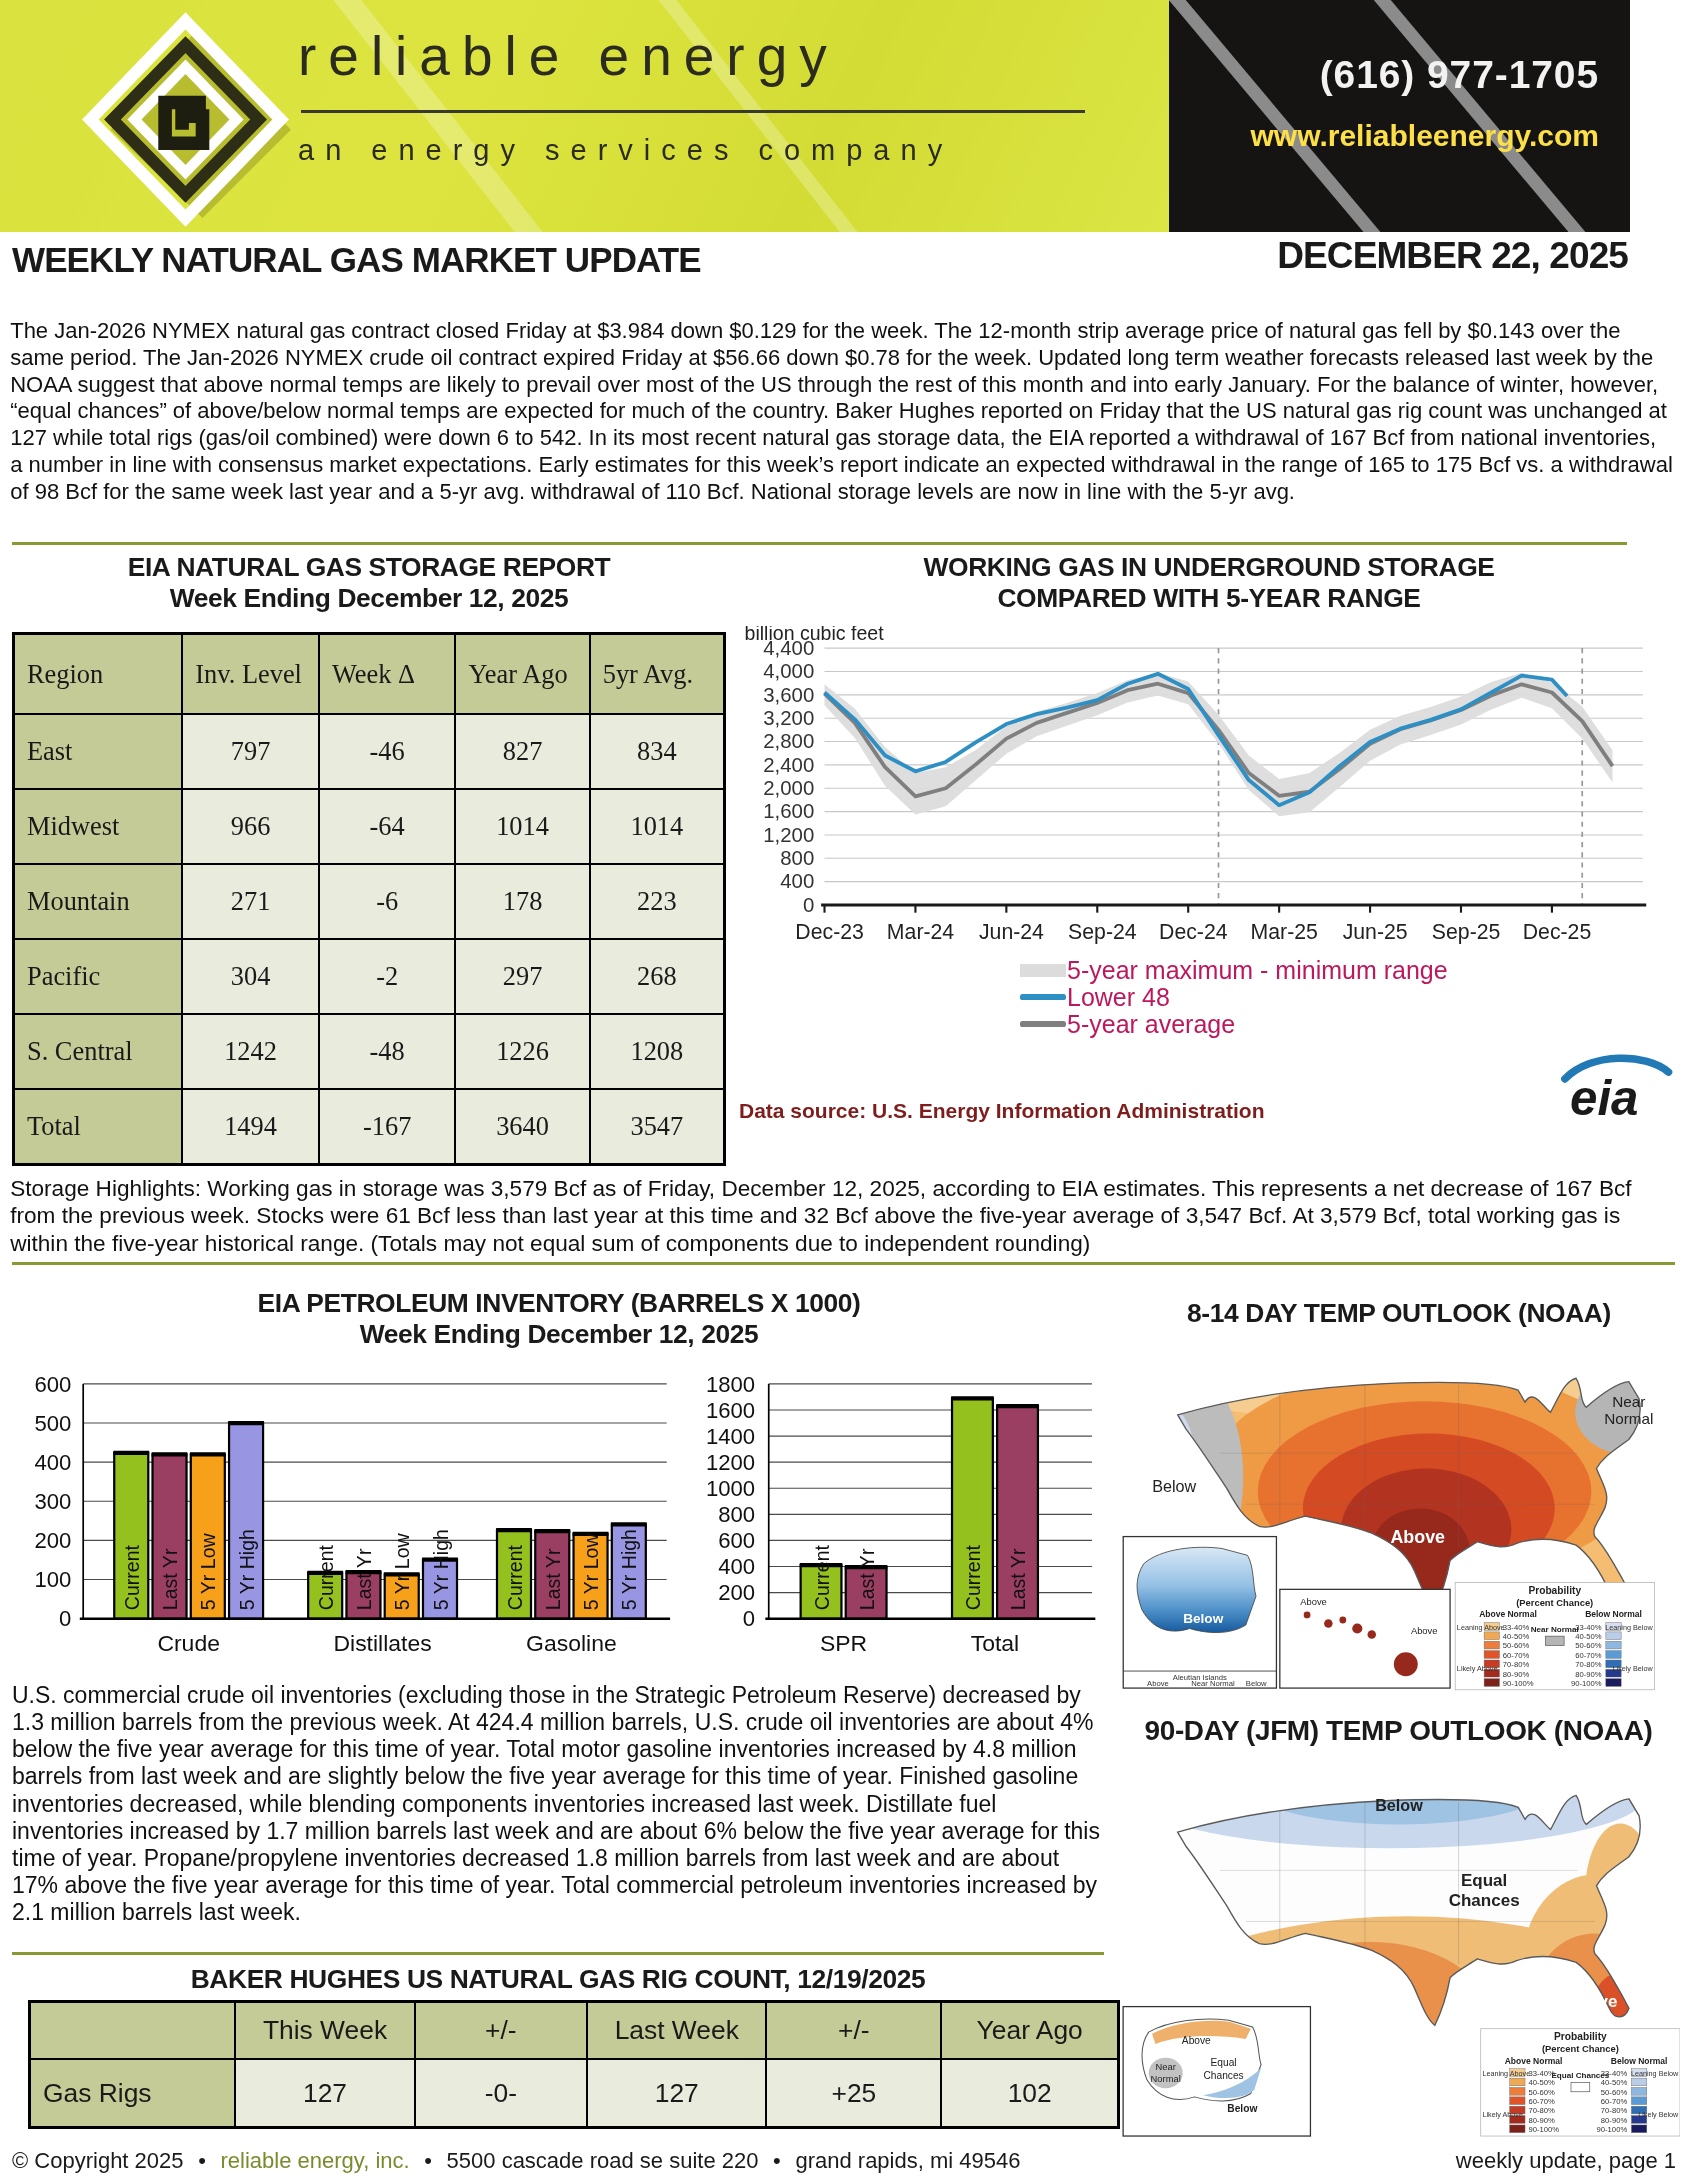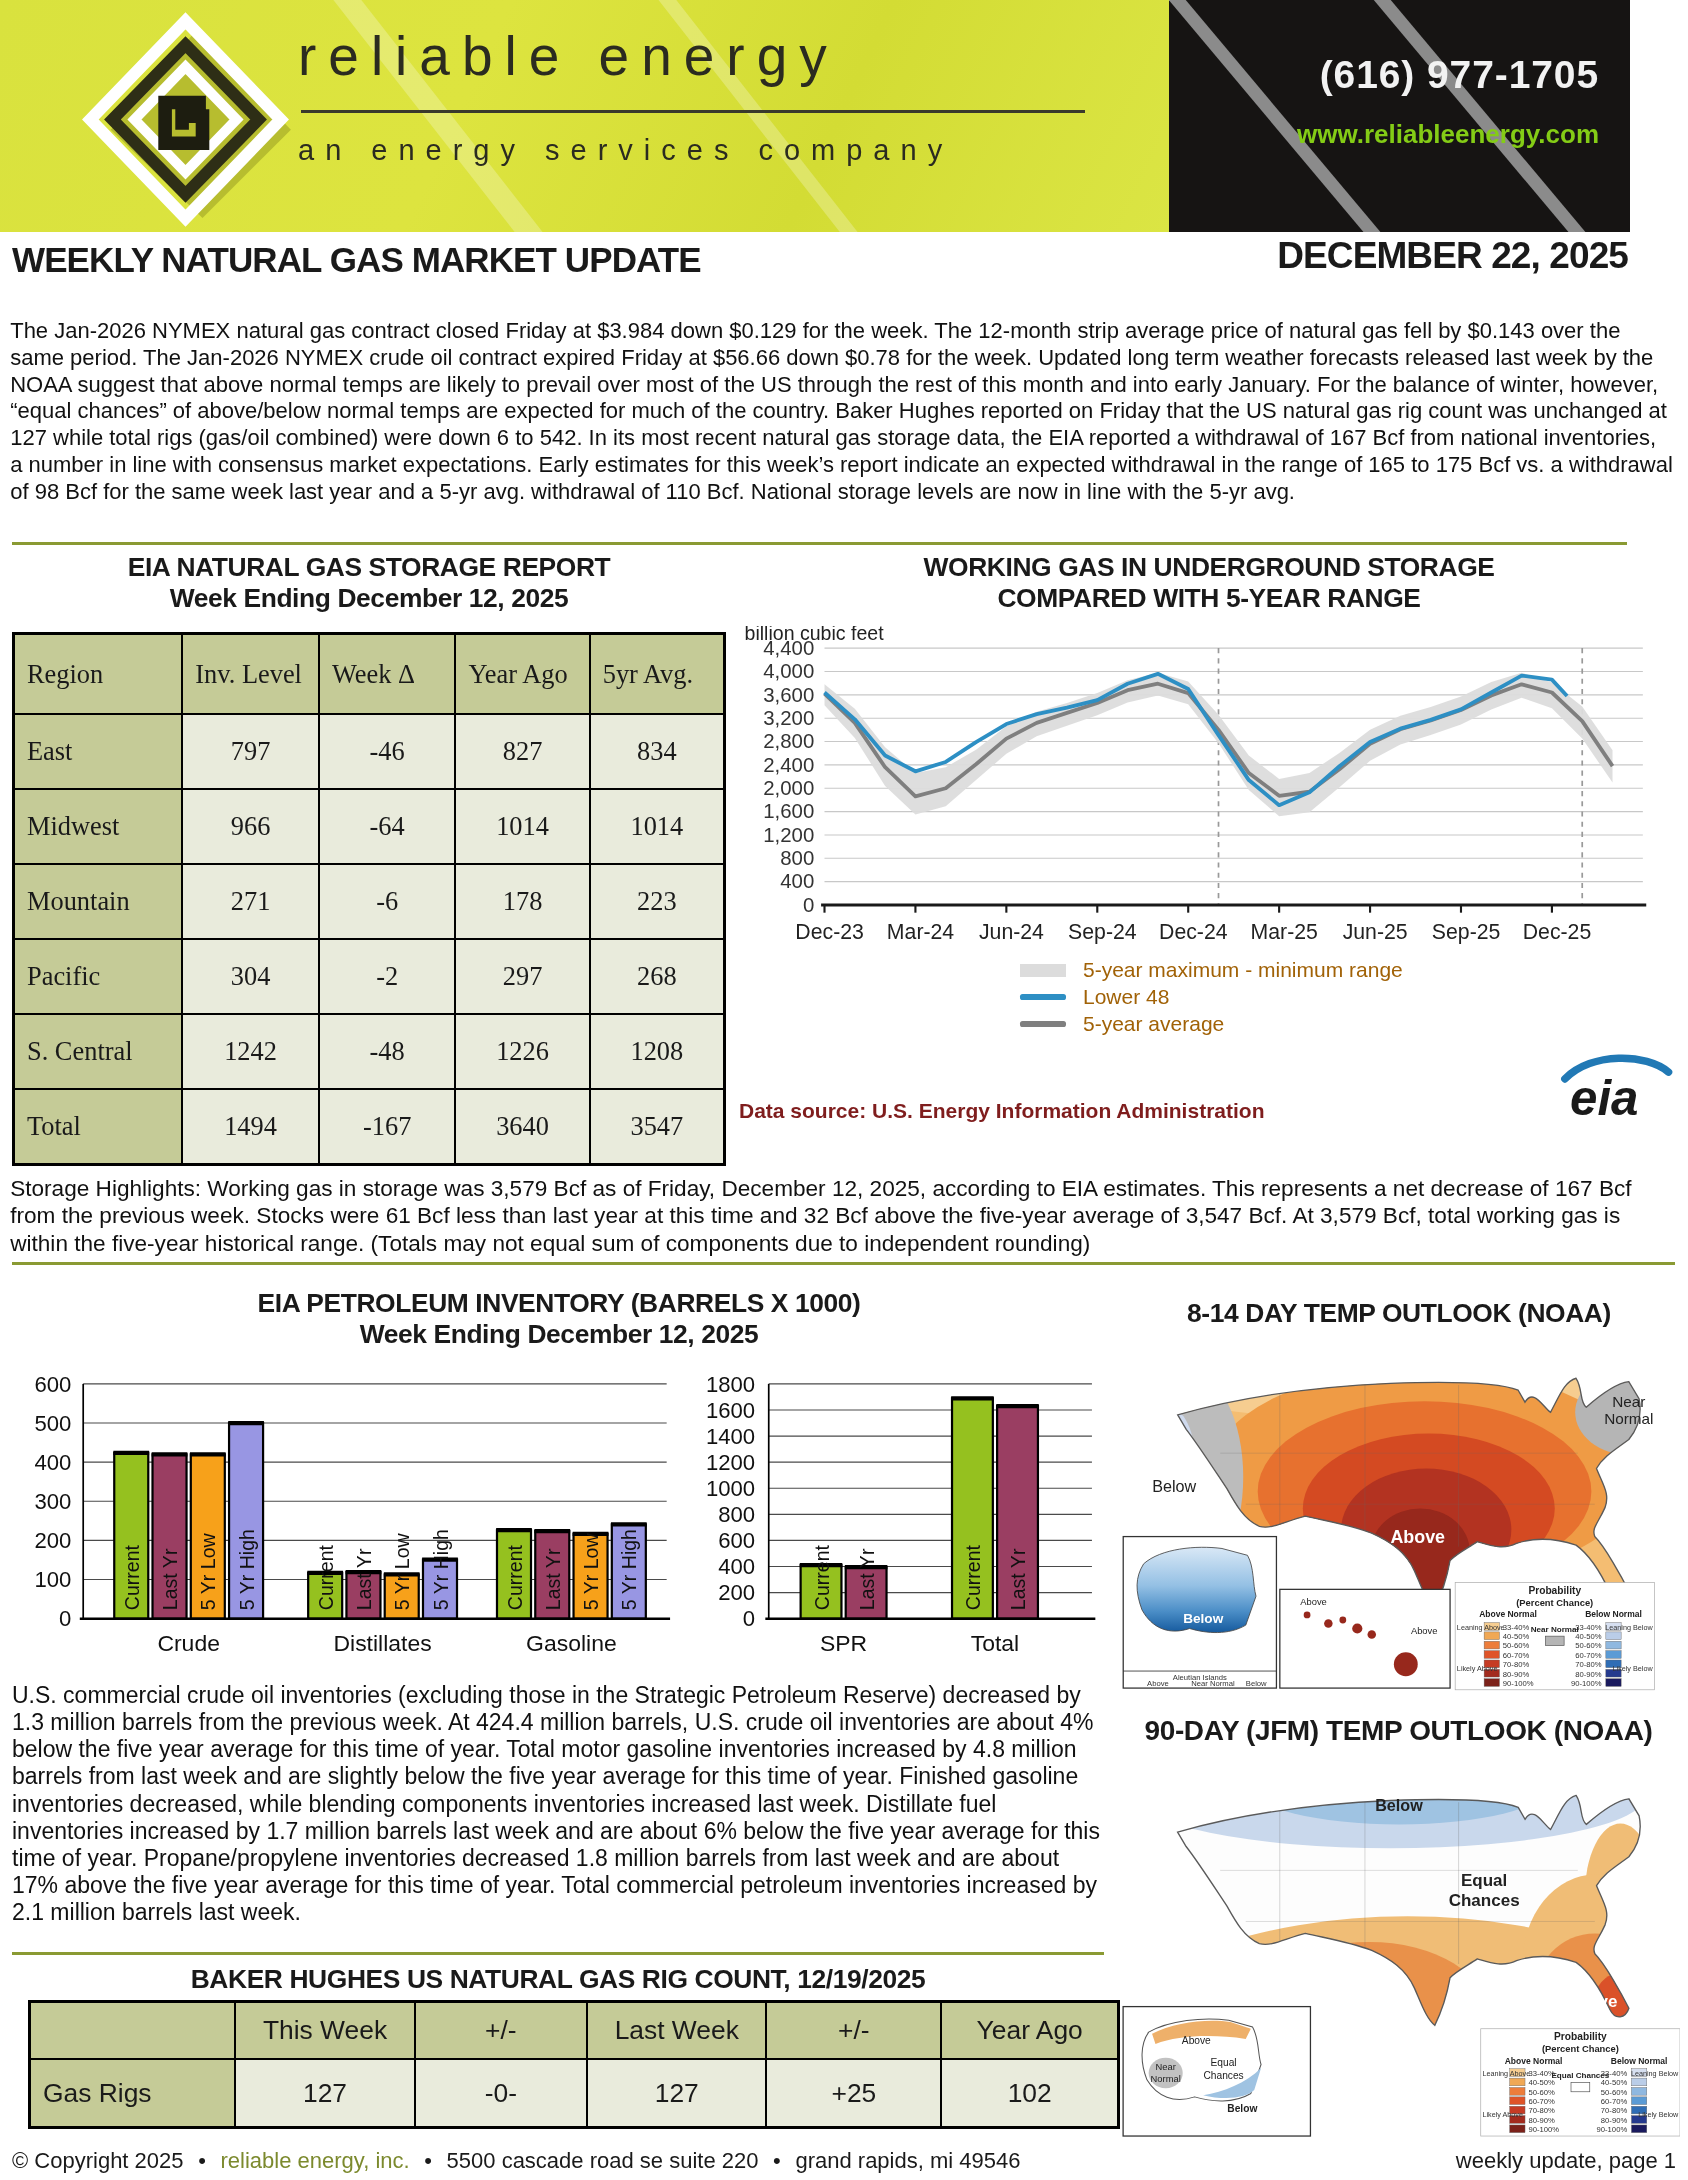--- a/index.html
+++ b/index.html
@@ -10,42 +10,42 @@
           background:linear-gradient(115deg,#d9e23e 0%,#dde43f 40%,#d3dc34 70%,#dbe544 100%);overflow:hidden;}
   .banner .streak{position:absolute;width:22px;height:511px;background:rgba(255,255,255,.25);transform:rotate(-38deg);}
   .logo-wrap{position:absolute;left:66px;top:8.5px;width:239px;height:221px;}
   .brand-block{position:absolute;left:298px;top:24px;width:843px;}
   .brand{font-size:55px;letter-spacing:12px;color:#2b2b20;font-weight:400;}
   .brand-rule{height:3.4px;background:#3a3a2c;width:784px;margin:22px 0 20.4px 3.4px;}
   .tagline{font-size:29px;letter-spacing:11px;color:#2b2b20;}
   .blackbox{position:absolute;left:1169px;top:0;width:461px;height:232px;background:#161413;overflow:hidden;}
   .blackbox .stripe{position:absolute;width:12.8px;height:443px;background:#8b8b8b;transform:rotate(-40deg);}
   .phone{position:absolute;right:31px;top:53px;font-size:39px;font-weight:700;color:#f2f2f2;letter-spacing:0.9px;}
-  .website{position:absolute;right:31px;top:119px;font-size:26px;font-weight:700;color:#84cc16;}
+  .website{position:absolute;right:31px;top:119px;font-size:30px;font-weight:700;color:#fde047;}
   
   .main-title{position:absolute;left:12px;top:240px;font-size:35px;font-weight:700;letter-spacing:-0.9px;}
   .main-date{position:absolute;right:60px;top:235px;font-size:37px;font-weight:700;letter-spacing:-0.9px;}
   .body-par{position:absolute;font-size:22px;line-height:1.22;color:#111;}
   #intro{left:10.2px;top:296px;width:1663px;}
   .hr-olive{position:absolute;height:2.6px;background:#8a9a33;}
   
   .sec-h{font-size:26.4px;font-weight:700;text-align:center;letter-spacing:-0.4px;line-height:1.18;}
   .left-col{position:absolute;left:12px;top:552px;width:714px;}
   .right-col{position:absolute;left:739px;top:552px;width:940px;}
   
   table.grid{border-collapse:collapse;border:3.4px solid #000;background:#e9ebdc;}
   table.grid th,table.grid td{border:2.6px solid #000;font-size:26.4px;padding:0 12px;}
   #storage-table{position:absolute;left:12px;top:632px;width:714px;font-family:Liberation Serif, serif;}
   #storage-table th{background:#c5cb97;font-weight:400;text-align:left;height:78px;}
   #storage-table td{height:73px;text-align:center;background:#e9ebdc;}
   #storage-table td.rowhead{background:#c5cb97;text-align:left;}
   #storage-table thead th{text-align:left;}
   
   .gas-legend{margin:8.5px 0 0 281px;}
-  .gas-legend .row{display:flex;align-items:center;gap:17px;height:27px;font-size:21px;color:#a16207;}
+  .gas-legend .row{display:flex;align-items:center;gap:1px;height:27px;font-size:25px;color:#be185d;}
   .sw-band{width:46px;height:13.6px;background:#dcdcdc;}
   .sw-blue{width:46px;height:6px;background:#2d8fc4;border-radius:2.6px;}
   .sw-gray{width:46px;height:6px;background:#7f7f7f;border-radius:2.6px;}
   .source-row{display:flex;justify-content:space-between;align-items:flex-end;margin-top:12px;}
   .source-txt{font-size:21px;color:#7f1d1d;font-weight:700;}
   
   #highlights{left:10.2px;top:1152px;width:1663px;font-size:22.6px;}
   
   .petro-col{position:absolute;left:8.5px;top:1288px;width:1101px;}
   #petro-body{left:12px;top:1659px;width:1092px;font-size:23px;line-height:1.18;}

